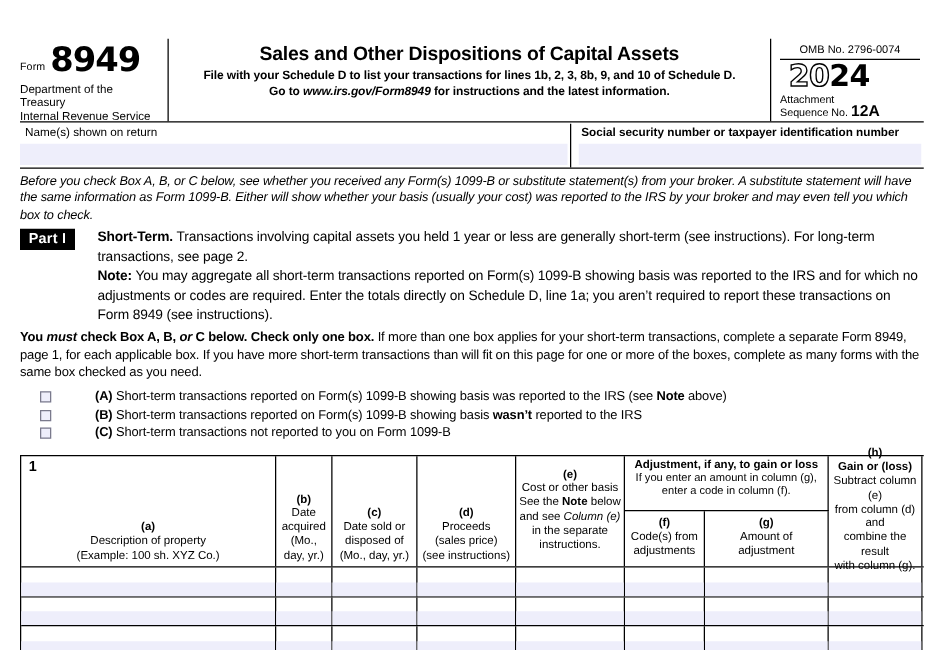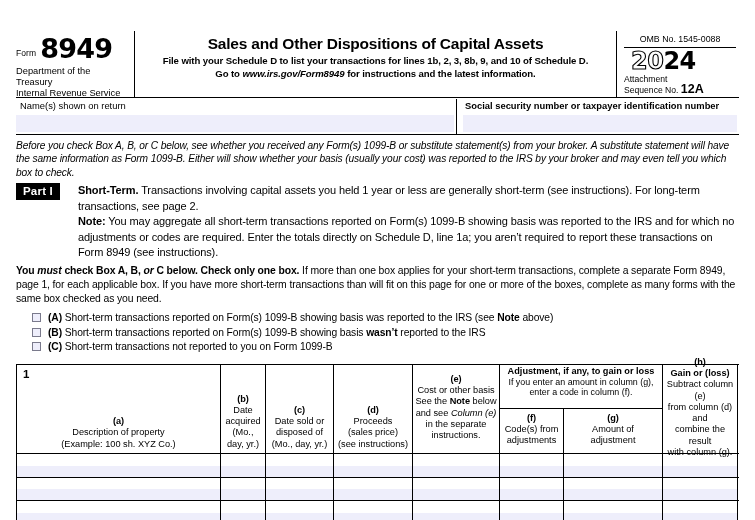--- a/index.html
+++ b/index.html
@@ -67,21 +67,21 @@
   .mustpara{position:absolute;left:16px;top:264px;width:723px;
     font-size:10.4px;line-height:13.8px;letter-spacing:-0.12px;}
   .mustpara b{font-weight:bold;}
   .mustpara i{font-style:italic;}
 
   
   .boxes{position:absolute;left:32px;top:311px;width:700px;}
   .boxline{display:flex;align-items:flex-start;height:14.5px;}
   .cbox{width:9px;height:9px;border:1px solid #7a7a8c;background:#eeeefb;
     box-sizing:border-box;flex:0 0 9px;margin-top:2px;margin-right:7px;}
-  .boxtext{font-size:10.3px;line-height:13px;letter-spacing:-0.1px;}
+  .boxtext{font-size:10.3px;line-height:13px;letter-spacing:-0.1px;margin-left:28px;}
   .boxtext b{font-weight:bold;}
 
   
   .tbl{position:absolute;left:16px;top:364px;width:723px;height:156px;
     border-top:1.6px solid #000;border-left:1.6px solid #000;box-sizing:border-box;}
   .rownum{position:absolute;left:6px;top:3px;font-size:11.5px;font-weight:bold;}
 
   .thead{position:relative;height:88px;border-bottom:1.6px solid #000;}
   .th{position:absolute;top:0;bottom:0;box-sizing:border-box;
     border-right:1.6px solid #000;
@@ -127,21 +127,21 @@
 
     <div class="mh-mid">
       <div class="title">Sales and Other Dispositions of Capital Assets</div>
       <div class="subtitle">File with your Schedule D to list your transactions for lines 1b, 2, 3, 8b, 9, and 10 of Schedule D.</div>
       <div class="subtitle">
         <span>Go to </span><i>www.irs.gov/Form8949</i><span> for instructions and the latest information.</span>
       </div>
     </div>
 
     <div class="mh-right">
-      <div class="omb">OMB No. 1545-0088</div>
+      <div class="omb">OMB No. 2796-0074</div>
       <div class="yearrow">
         <div class="year">
           <span class="hollow">20</span><span>24</span>
         </div>
       </div>
       <div class="attach">
         <div>Attachment</div>
         <div><span>Sequence No.</span> <span class="seq">12A</span></div>
       </div>
     </div>

